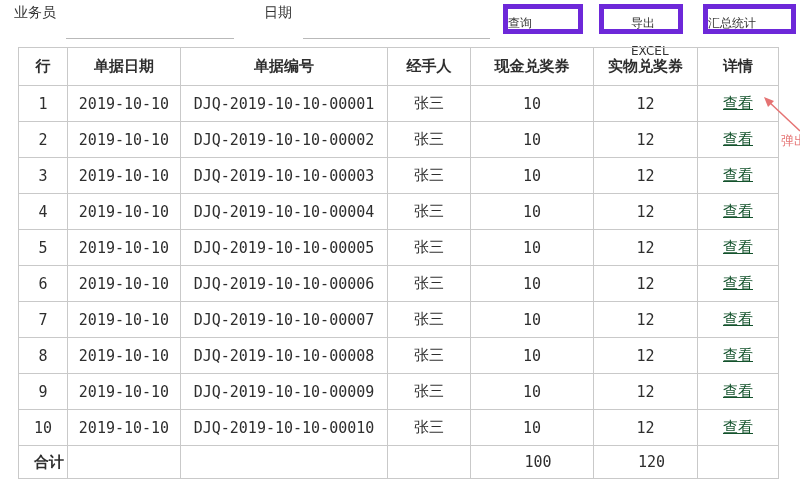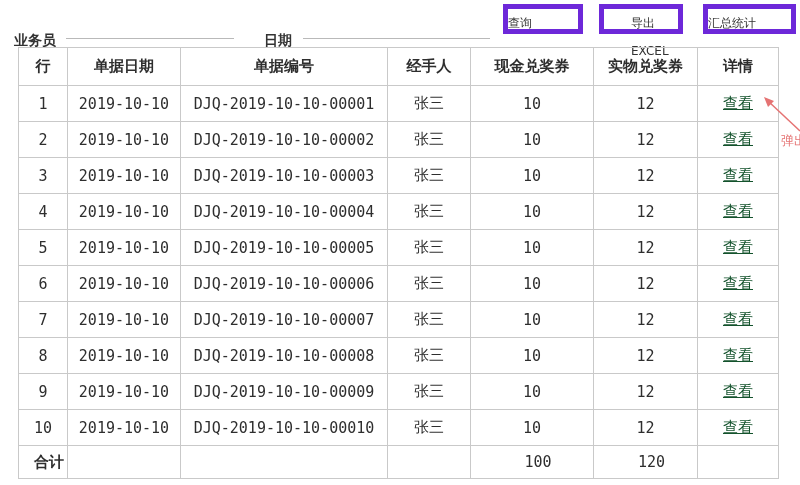--- a/index.html
+++ b/index.html
@@ -1,21 +1,21 @@
 <!DOCTYPE html>
 <html><head>
 <meta charset="utf-8">
 <style>
   * { margin:0; padding:0; box-sizing:border-box; }
   html,body { width:800px; height:485px; background:#fff; overflow:hidden; position:relative;
     font-family:"DejaVu Sans","Liberation Sans",sans-serif; color:#303030; }
 
   
   .topbar { position:absolute; left:0; top:0; width:800px; height:44px; }
-  .filter-label { position:absolute; top:32px; font-size:14px; color:#333;font-weight:bold; }
+  .filter-label { position:absolute; top:4px; font-size:14px; color:#333; }
   .lbl-sales { left:14px; }
   .lbl-date { left:264px; }
   .uline-input { position:absolute; top:20px; height:19px; border:none; outline:none;
     border-bottom:1px solid #b9b9b9; background:transparent; font-size:14px; color:#333; }
   .in-sales { left:66px; width:168px; }
   .in-date { left:303px; width:187px; }
 
   .btn { position:absolute; top:4px; height:30px; background:#fff; border:5px solid #6d28d9;
     font-size:12px; color:#333; text-align:left; line-height:28px; cursor:pointer;
     font-family:"DejaVu Sans","Liberation Sans",sans-serif; }

